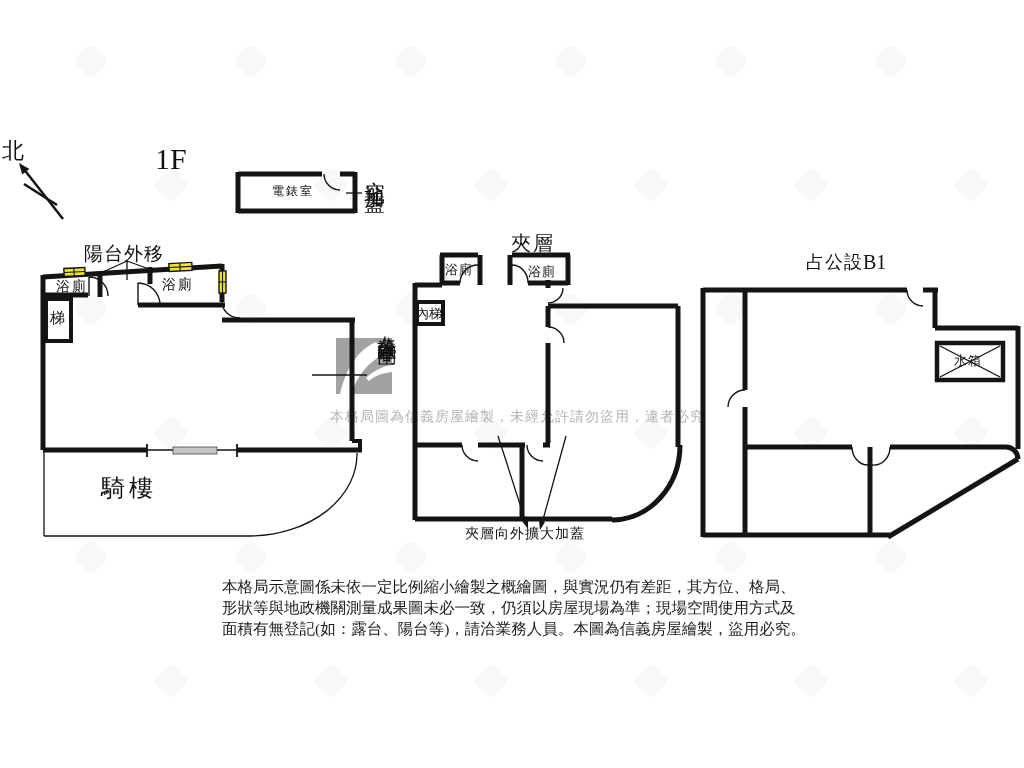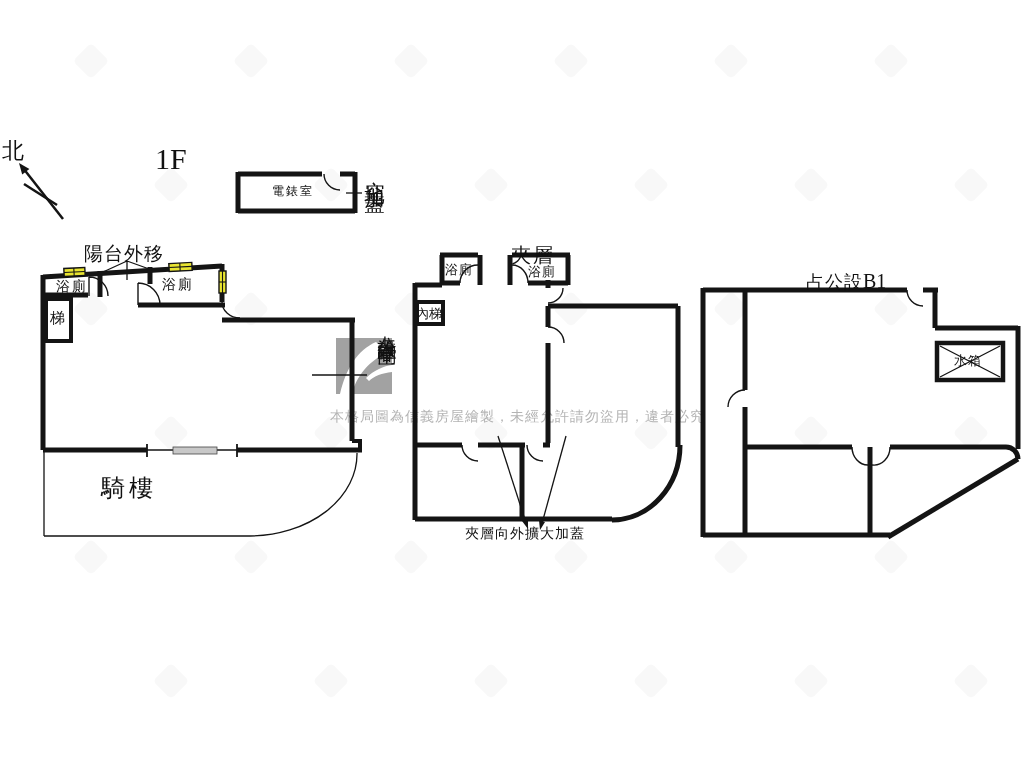--- a/index.html
+++ b/index.html
@@ -32,21 +32,21 @@
   .slide{fill:var(--sliding);stroke:#444;stroke-width:0.8;}
   
   #wm-logo{position:absolute;left:336px;top:338px;width:56px;height:56px;background:var(--brand-gray);}
   #wm-text{position:absolute;left:416px;top:336px;font-size:61px;font-weight:bold;
            color:var(--brand-gray);letter-spacing:4px;font-family:"Liberation Serif","DejaVu Serif",serif;}
   #wm-sub{position:absolute;left:330px;top:408px;font-size:14px;letter-spacing:1px;color:var(--notice-gray);}
   
   .lbl{position:absolute;color:#111;}
   #disclaimer{position:absolute;left:222px;top:576px;font-size:15.5px;line-height:21px;color:#1a1a1a;}
   .tile{position:absolute;width:26px;height:26px;background:#555;opacity:0.045;transform:rotate(45deg);border-radius:5px;}
-  .b1-title{display:flex;align-items:flex-start;margin-top:20px;}
+  .b1-title{display:flex;align-items:center;}
 </style>
 </head>
 <body>
 
 <div id="stage">
 
   <div id="tiles">
       <div class="tile" style="left: 78px; top: 48px;"></div>
       <div class="tile" style="left: 238px; top: 48px;"></div>
       <div class="tile" style="left: 398px; top: 48px;"></div>
@@ -228,26 +228,31 @@
     <div class="lbl" style="left:155px;top:142px;font-size:30px;">1F</div>
     <div class="lbl" style="left:272px;top:183px;font-size:12px;letter-spacing:2px;">電錶室</div>
     <div class="lbl vtext" style="left:362px;top:165px;font-size:20px;letter-spacing:4px;">空地加蓋</div>
     <div class="lbl" style="left:84px;top:241px;font-size:19px;letter-spacing:1px;">陽台外移</div>
     <div class="lbl" style="left:56px;top:278px;font-size:14px;letter-spacing:2px;">浴廁</div>
     <div class="lbl" style="left:162px;top:276px;font-size:14px;letter-spacing:2px;">浴廁</div>
     <div class="lbl" style="left:50px;top:309px;font-size:15px;">梯</div>
     <div class="lbl" style="left:101px;top:472px;font-size:24px;letter-spacing:4px;">騎樓</div>
     <div class="lbl vtext" style="left:374px;top:320px;font-size:19px;letter-spacing:2px;">占公設停車空間</div>
 
-    <div class="lbl" style="left:511px;top:230px;font-size:20px;letter-spacing:2px;margin-top:12px;">夾層</div>
+    <div class="lbl" style="left:511px;top:230px;font-size:20px;letter-spacing:2px;">夾層</div>
     <div class="lbl" style="left:445px;top:261px;font-size:13px;letter-spacing:1px;">浴廁</div>
     <div class="lbl" style="left:528px;top:263px;font-size:13px;letter-spacing:1px;">浴廁</div>
     <div class="lbl" style="left:416px;top:305px;font-size:13px;">內梯</div>
     <div class="lbl" style="left:465px;top:525px;font-size:14px;letter-spacing:1px;">夾層向外擴大加蓋</div>
 
     <div class="lbl b1-title" style="left:806px;top:250px;">
       <span style="font-size:18px;letter-spacing:1px;">占公設</span>
         <span style="font-size:20px;">B1</span>
     </div>
     <div class="lbl" style="left:954px;top:352px;font-size:13px;letter-spacing:1px;">水箱</div>
 
+    <div id="disclaimer">
+      <div>本格局示意圖係未依一定比例縮小繪製之概繪圖，與實況仍有差距，其方位、格局、</div>
+      <div>形狀等與地政機關測量成果圖未必一致，仍須以房屋現場為準；現場空間使用方式及</div>
+      <div>面積有無登記(如：露台、陽台等)，請洽業務人員。本圖為信義房屋繪製，盜用必究。</div>
+    </div>
   </div>
 </div>
 
 </body></html>

